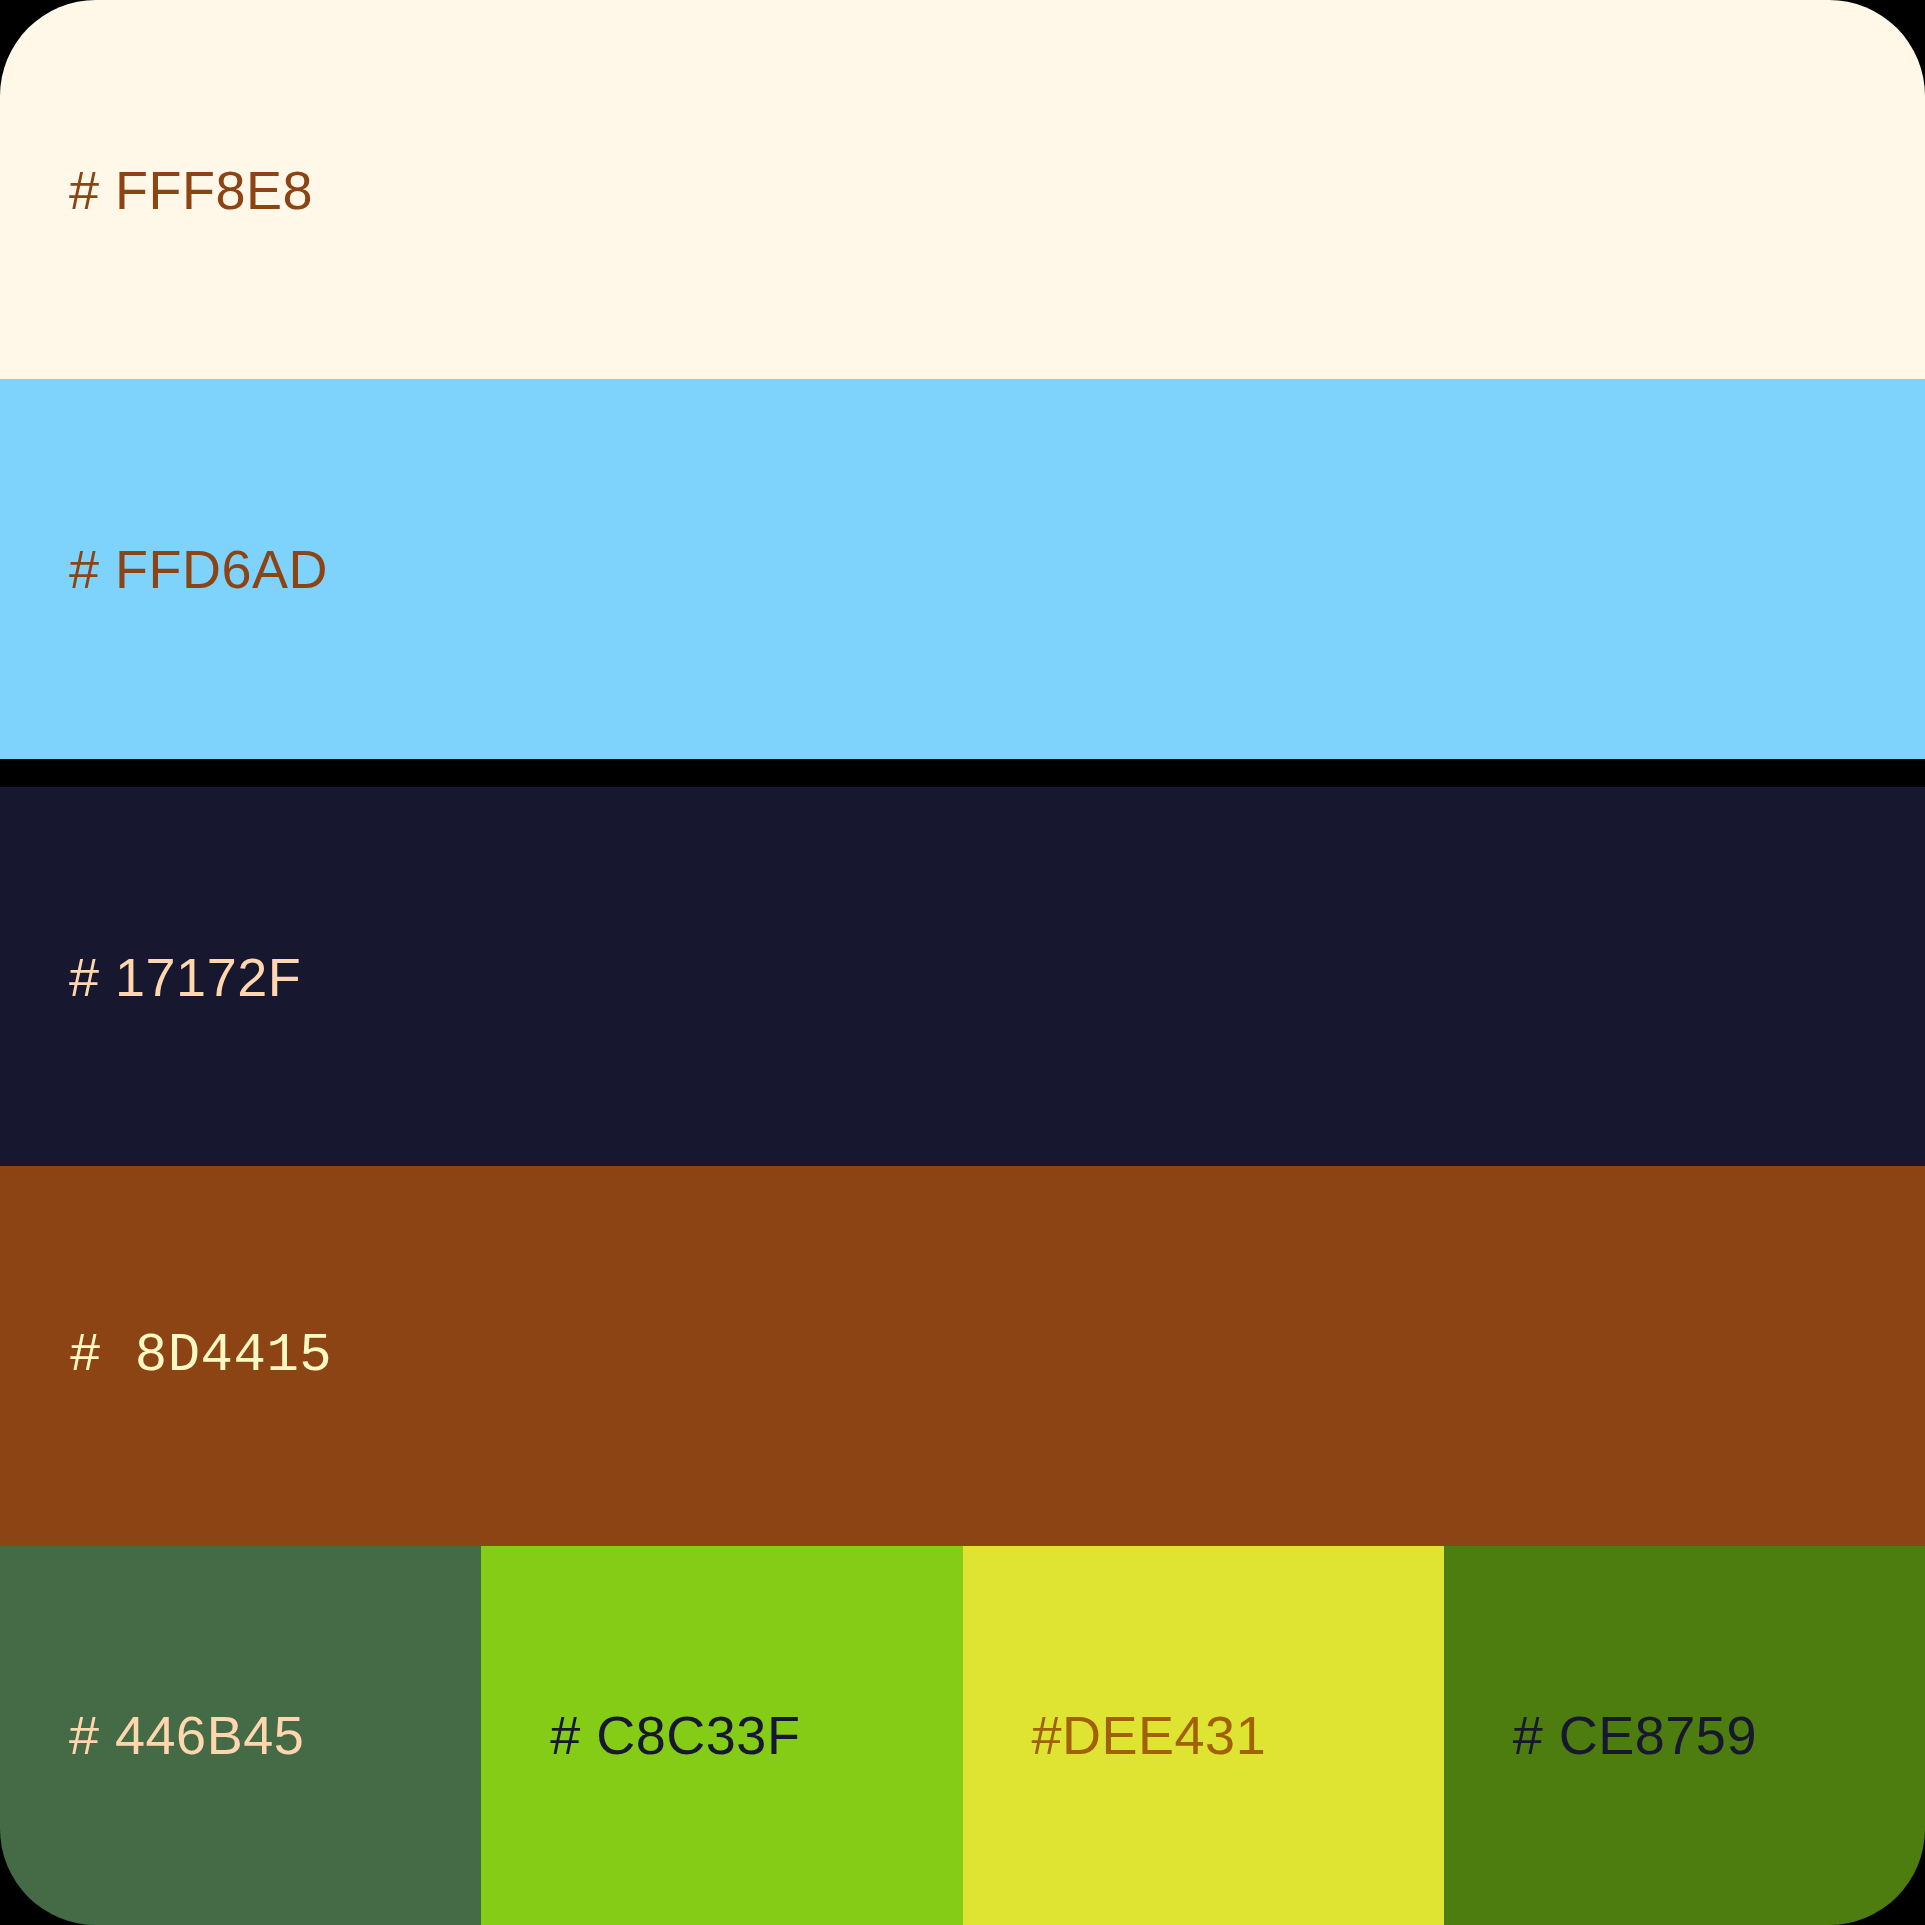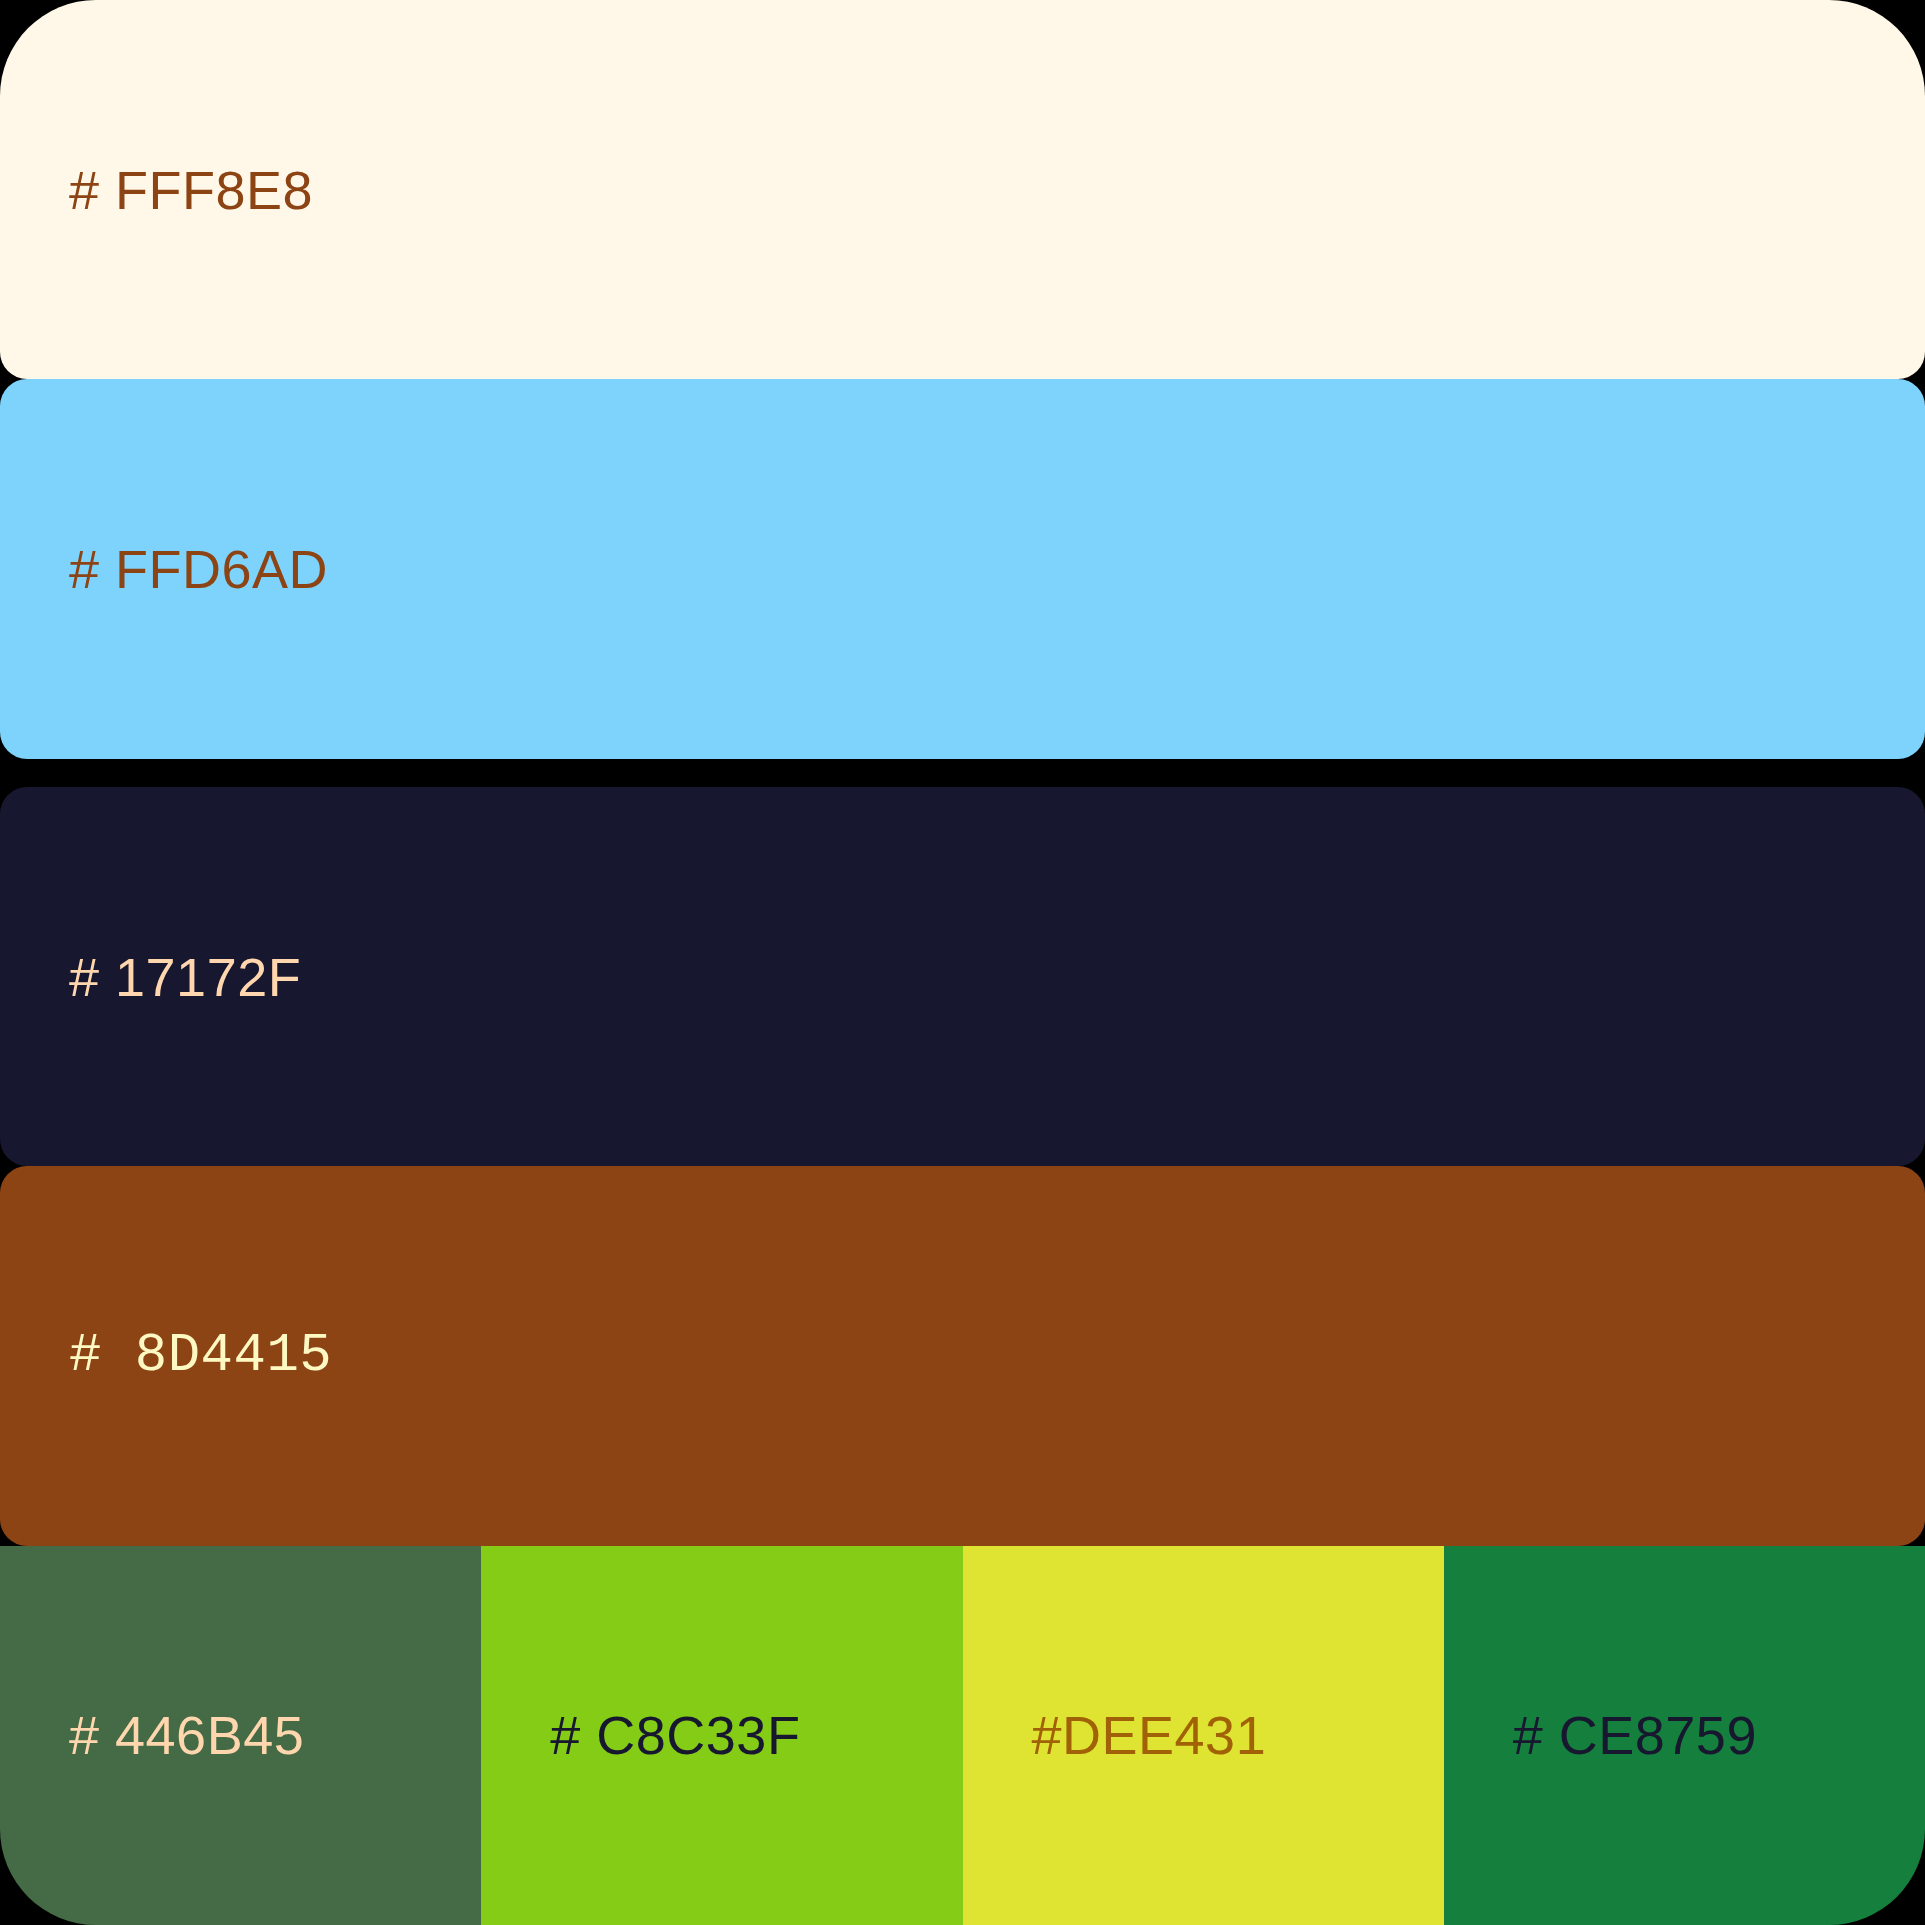--- a/index.html
+++ b/index.html
@@ -21,21 +21,20 @@
     border-radius: 96px;
     overflow: hidden;
     display: flex;
     flex-direction: column;
   }
 
   .swatch-row {
     position: relative;
     width: 100%;
     box-sizing: border-box;
-    border-radius: 27px;
   }
 
   
   .row-full {
     height: 385px;
     display: flex;
     align-items: center;
   }
 
   
@@ -96,20 +95,20 @@
     </div>
 
     <div class="swatch-quarter" style="background-color: #84cc16; color: rgb(23, 23, 47);">
       <span class="swatch-label"># C8C33F</span>
     </div>
 
     <div class="swatch-quarter" style="background-color: rgb(222, 228, 49); color: #a16207;">
       <span class="swatch-label">#DEE431</span>
     </div>
 
-    <div class="swatch-quarter" style="background-color: #15803d; color: rgb(23, 23, 47);">
+    <div class="swatch-quarter" style="background-color: #4d7c0f; color: rgb(23, 23, 47);">
       <span class="swatch-label"># CE8759</span>
     </div>
 
   </div>
 
 </div>
 
 
 </body></html>

